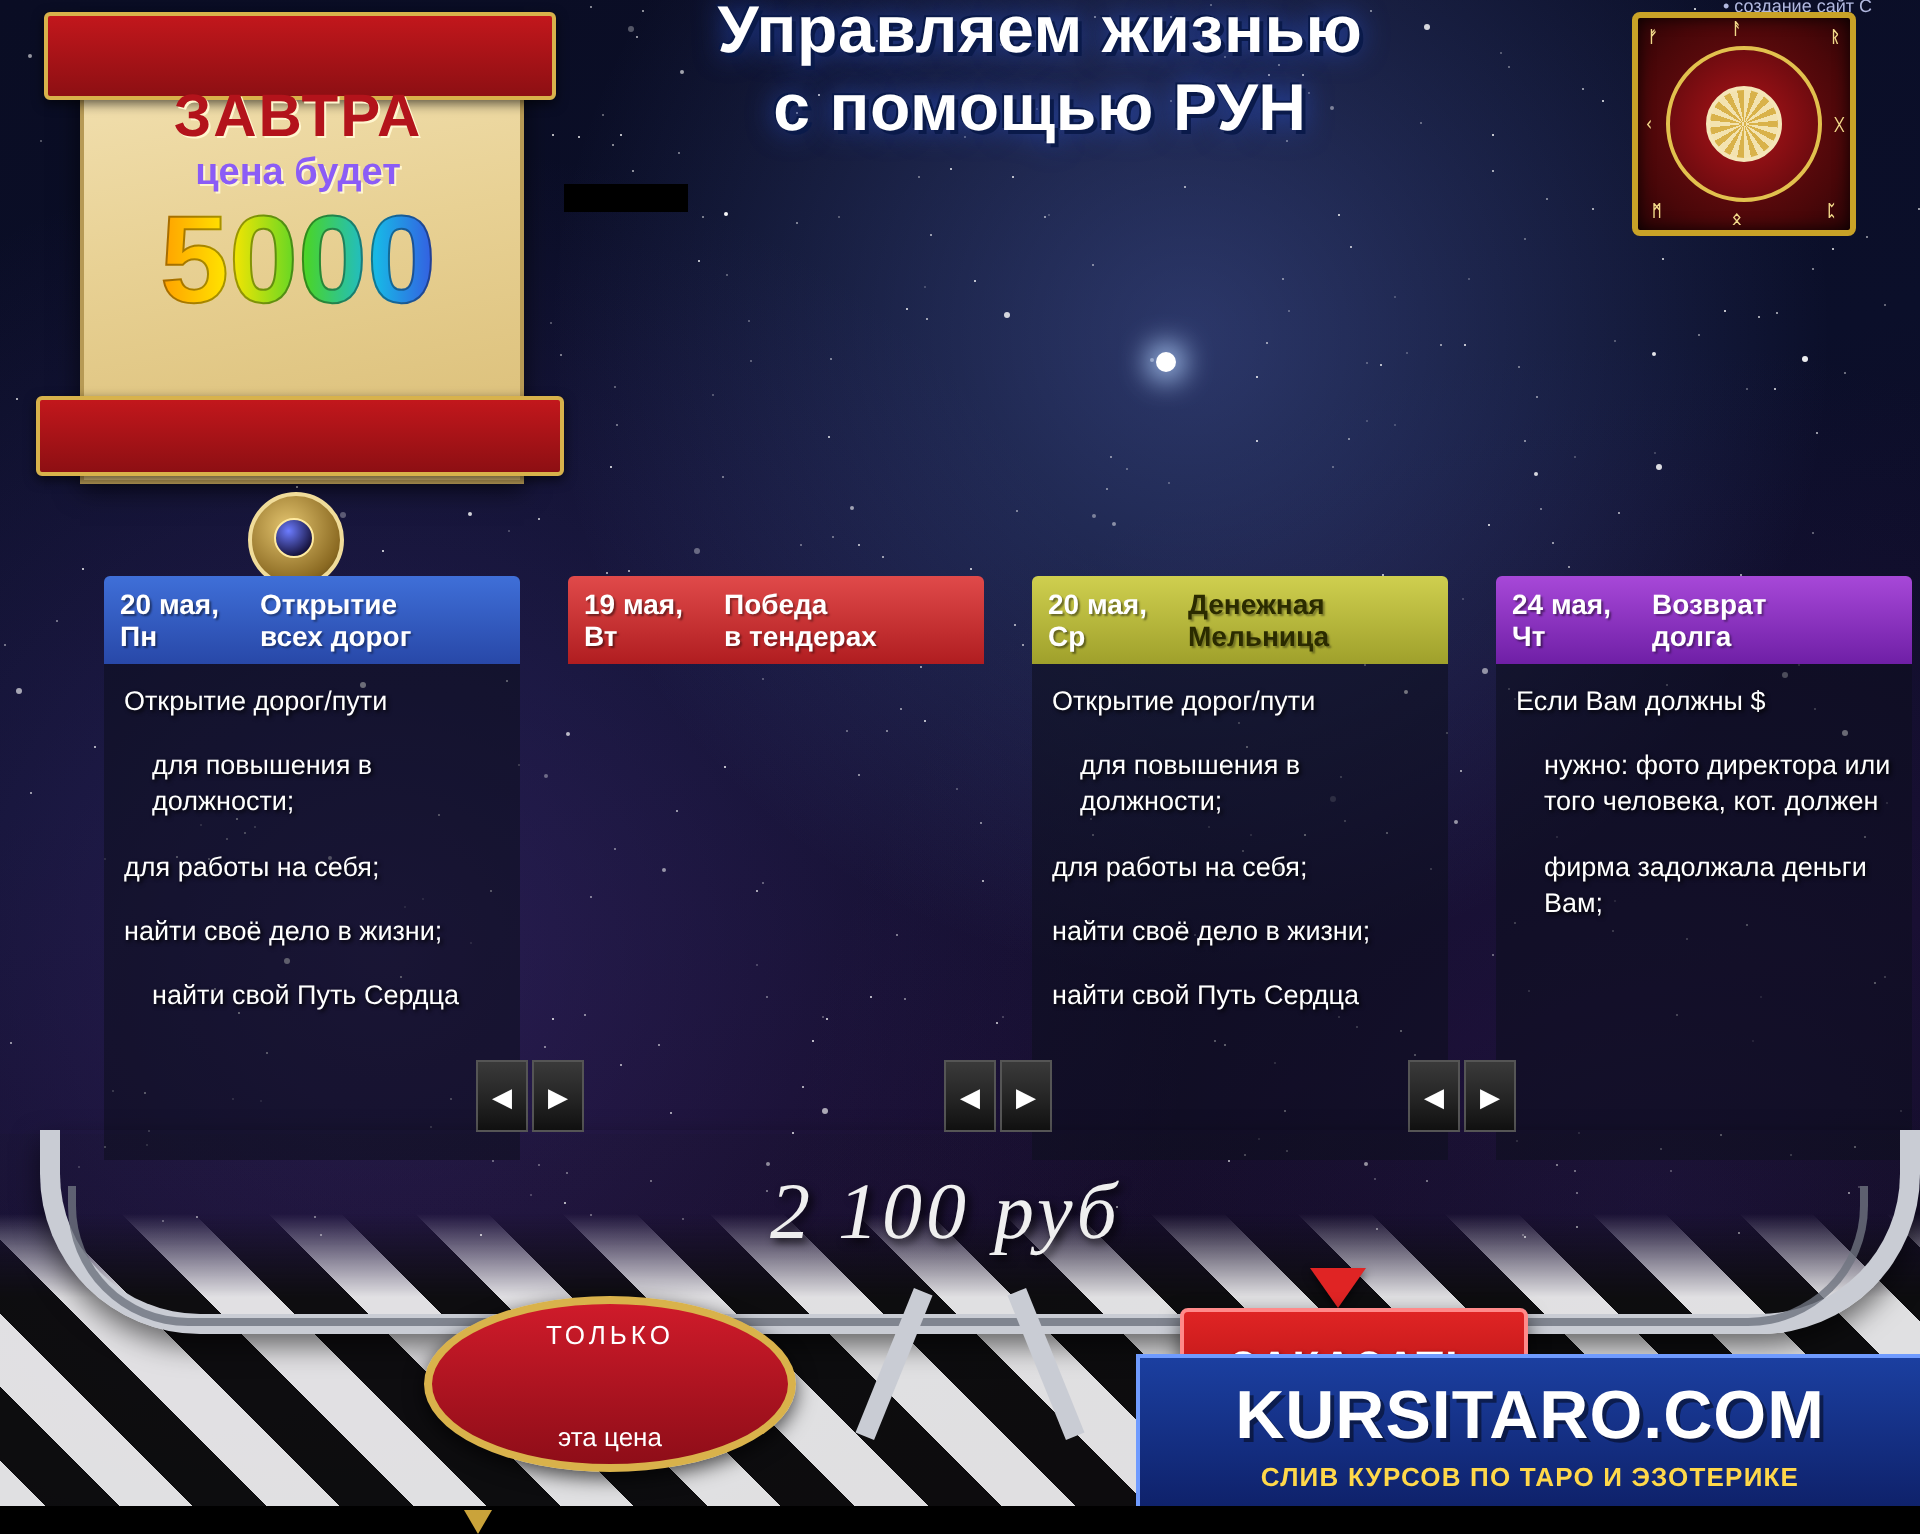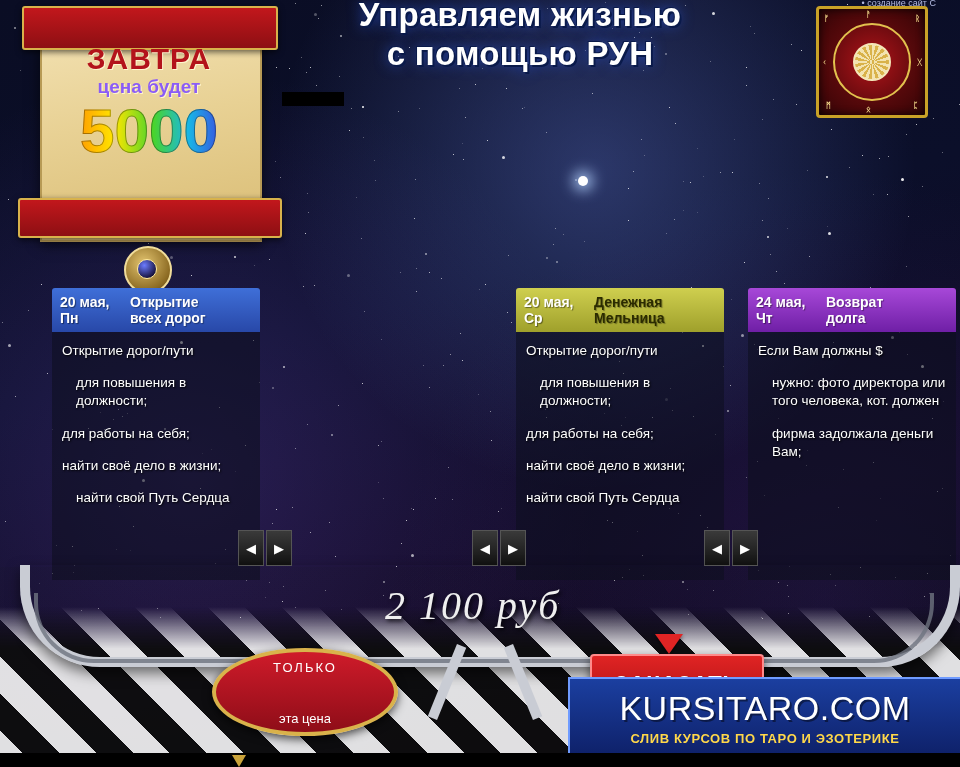--- a/index.html
+++ b/index.html
@@ -245,21 +245,21 @@
     filter:drop-shadow(0 2px 2px rgba(0,0,0,.6));
   }
   
   .wm{
     position:absolute;right:0;bottom:10px;width:390px;height:78px;
     background:linear-gradient(180deg,#1b3fa0 0%,#0e2068 100%);
     border-top:2px solid #6f9bff;border-left:2px solid #6f9bff;
     display:flex;flex-direction:column;align-items:center;justify-content:center;
   }
   .wm .wm1{
-    font-size:34px;font-weight:normal;color:#fff;letter-spacing:.5px;line-height:1;
+    font-size:34px;font-weight:bold;color:#fff;letter-spacing:.5px;line-height:1;
     text-shadow:2px 2px 0 rgba(0,0,0,.45);
   }
   .wm .wm2{
     margin-top:6px;font-size:13px;font-weight:bold;color:#ffd84a;letter-spacing:.6px;
   }
   .footer-strip{
     position:absolute;left:0;bottom:0;width:960px;height:14px;background:#000;
   }
   .footer-mark{
     position:absolute;left:232px;bottom:0;width:14px;height:12px;background:#caa33a;
@@ -751,20 +751,30 @@
     <div class="body">
       <p>Открытие дорог/пути</p>
       <p class="indent">для повышения в должности;</p>
       <p>для работы на себя;</p>
       <p>найти своё дело в жизни;</p>
       <p class="indent">найти свой Путь Сердца</p>
     </div>
   </div>
 
   <div class="card c2" style="left:232px;">
+    <div class="head">
+      <div class="date">
+        <div>19 мая,</div>
+        <div>Вт</div>
+      </div>
+      <div class="name">
+        <div>Победа</div>
+        <div>в тендерах</div>
+      </div>
+    </div>
   </div>
 
   <div class="card c3" style="left:464px;">
     <div class="head">
       <div class="date">
         <div>20 мая,</div>
         <div>Ср</div>
       </div>
       <div class="name">
         <div>Денежная</div>

